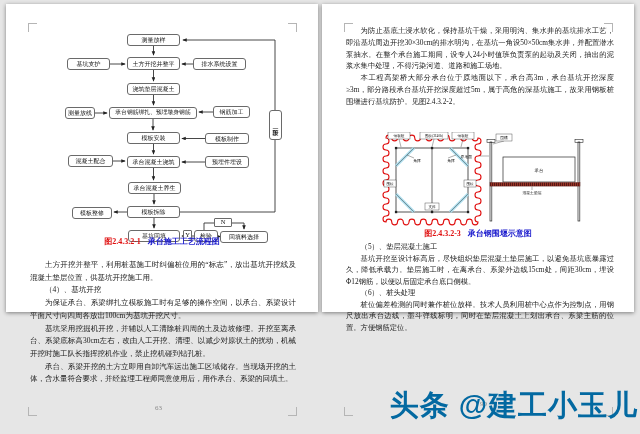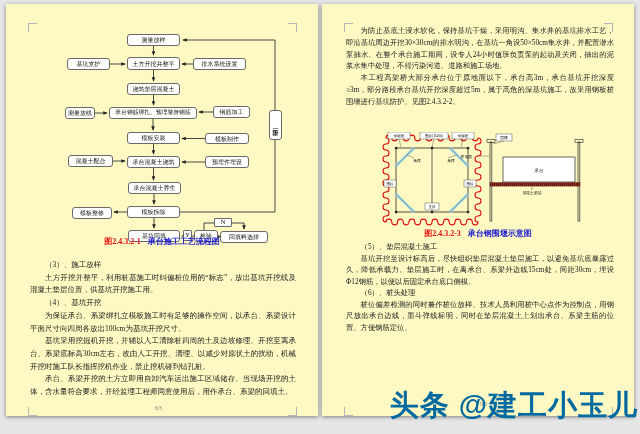--- a/index.html
+++ b/index.html
@@ -1,18 +1,18 @@
 <!DOCTYPE html>
 <html><head>
 <meta charset="utf-8">
 <style>
   html,body{margin:0;padding:0;background:#e6e6e6;}
   #screen{position:relative;width:640px;height:434px;background:#e6e6e6;overflow:hidden;
           font-family:"Liberation Serif", serif;}
-  .page{position:absolute;top:4px;width:312px;height:412px;background:#fef9c3;
+  .page{position:absolute;top:4px;width:312px;height:308px;background:#ffffff;
         box-shadow:0 1px 4px rgba(0,0,0,.45);}
   #pageL{left:6px;} #pageR{left:322px;}
   
   .cm{position:absolute;width:8px;height:8px;}
   .cm.tl{border-top:1px solid #b5b5b5;border-left:1px solid #b5b5b5;}
   .cm.tr{border-top:1px solid #b5b5b5;border-right:1px solid #b5b5b5;}
   .cm.bl{border-bottom:1px solid #b5b5b5;border-left:1px solid #b5b5b5;}
   .cm.br{border-bottom:1px solid #b5b5b5;border-right:1px solid #b5b5b5;}
   
   .flow-lines{position:absolute;left:0;top:0;}
@@ -99,21 +99,20 @@
     <div class="fbox chip" style="left:177px;top:226px;width:9px;height:11px;">Y</div>
     <div class="fbox" style="left:188px;top:226px;width:24px;height:12px;">检验</div>
     <div class="fbox" style="left:214px;top:227px;width:48px;height:12px;">回填料选择</div>
     <div class="fbox chip" style="left:208px;top:214px;width:18px;height:9px;">N</div>
 
     <div class="figcap" style="top:232px;">
       <span class="capno">图2.4.3.2-1</span><span class="capti">承台施工工艺流程图</span>
     </div>
 
     <div class="textblock tb-l">
-      <p>（3）、施工放样</p>
       <p>土方开挖并整平，利用桩基施工时纠偏桩位用的“标志”，放出基坑开挖线及混凝土垫层位置，供基坑开挖施工用。</p>
       <p>（4）、基坑开挖</p>
       <p>为保证承台、系梁绑扎立模板施工时有足够的操作空间，以承台、系梁设计平面尺寸向四周各放出100cm为基坑开挖尺寸。</p>
       <p>基坑采用挖掘机开挖，并辅以人工清除桩四周的土及边坡修理。开挖至离承台、系梁底标高30cm左右，改由人工开挖、清理、以减少对原状土的扰动，机械开挖时施工队长指挥挖机作业，禁止挖机碰到钻孔桩。</p>
       <p>承台、系梁开挖的土方立即用自卸汽车运出施工区域储存。当现场开挖的土体，含水量符合要求，并经监理工程师同意使用后，用作承台、系梁的回填土。</p>
     </div>
 
     <div class="pagenum" style="left:149px;top:400px;">63</div>
   </div>
 

